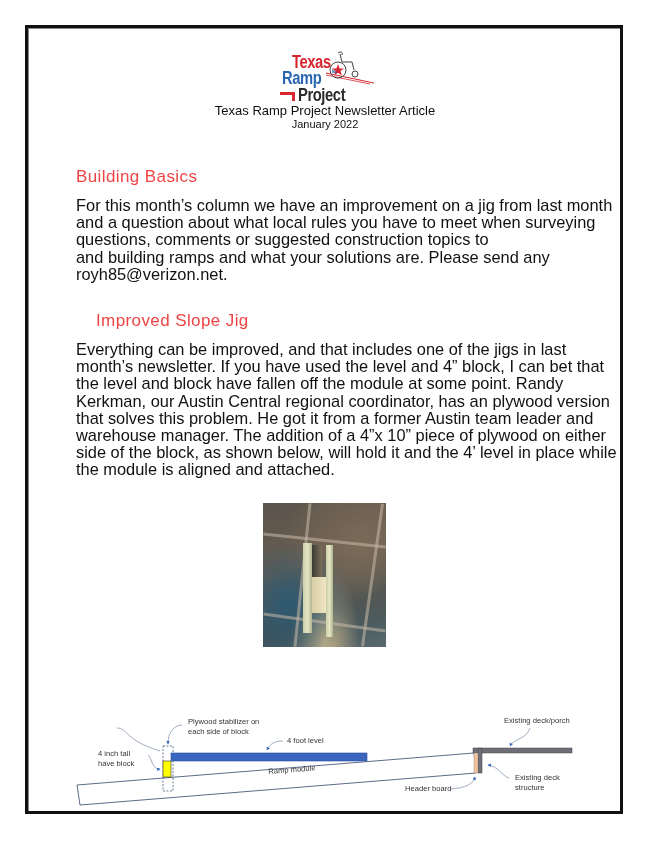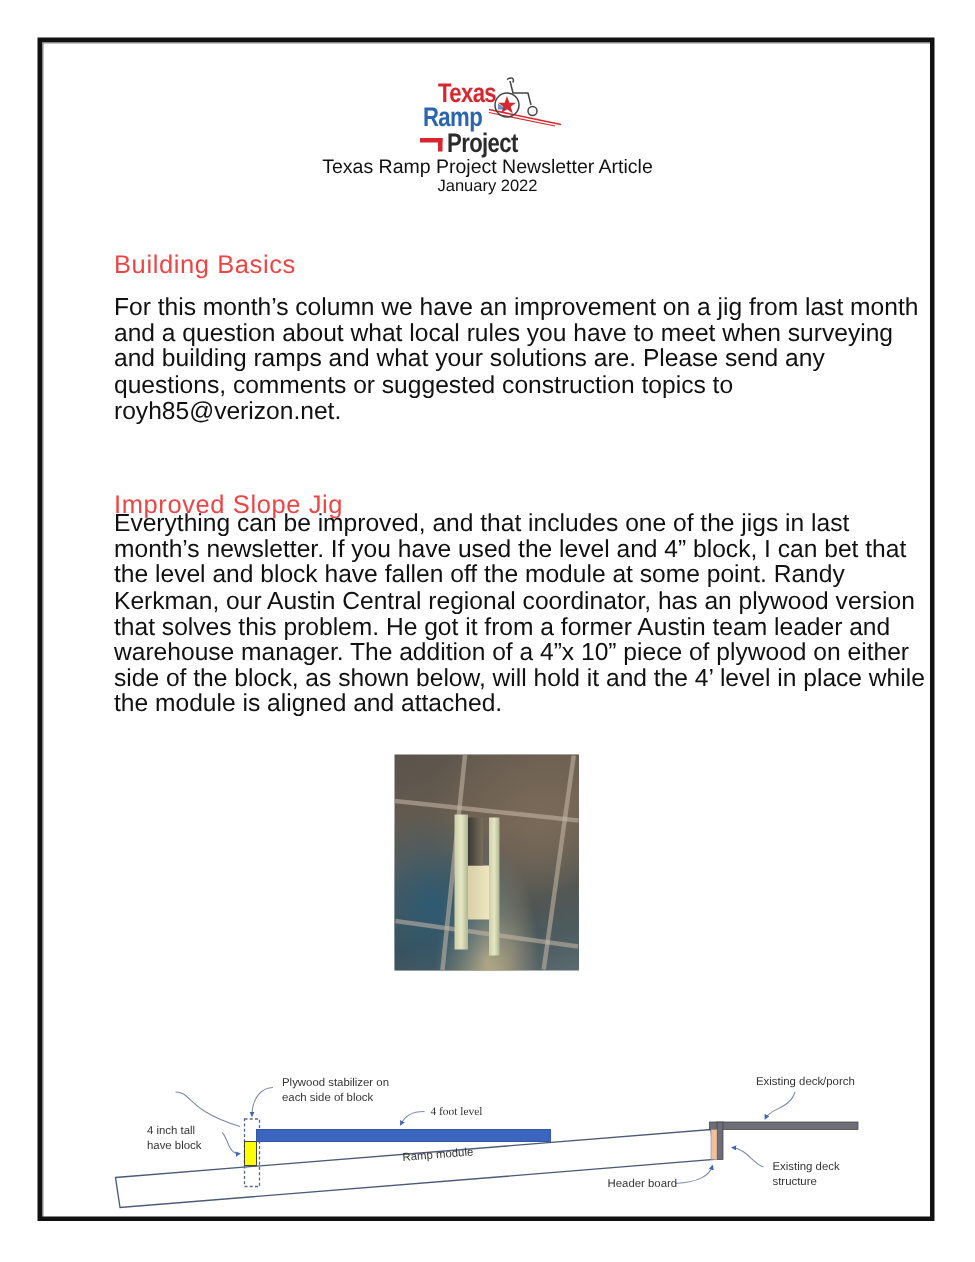--- a/index.html
+++ b/index.html
@@ -50,26 +50,26 @@
   </svg>
 </div>
 
 <div class="header-title">Texas Ramp Project Newsletter Article</div>
 <div class="header-date">January 2022</div>
 
 <div class="h2" style="top:167px;">Building Basics</div>
 <div class="para" style="top:197px;">
   <span class="line">For this month’s column we have an improvement on a jig from last month</span>
   <span class="line">and a question about what local rules you have to meet when surveying</span>
+  <span class="line">questions, comments or suggested construction topics to</span>
   <span class="line">and building ramps and what your solutions are. Please send any</span>
-  <span class="line">questions, comments or suggested construction topics to</span>
   <span class="line">royh85@verizon.net.</span>
 </div>
 
-<div class="h2" style="top:327px;">Improved Slope Jig</div>
+<div class="h2" style="top:311px;margin-left:20px;">Improved Slope Jig</div>
 <div class="para" style="top:341px;">
   <span class="line">Everything can be improved, and that includes one of the jigs in last</span>
   <span class="line">month’s newsletter. If you have used the level and 4” block, I can bet that</span>
   <span class="line">the level and block have fallen off the module at some point. Randy</span>
   <span class="line">Kerkman, our Austin Central regional coordinator, has an plywood version</span>
   <span class="line">that solves this problem. He got it from a former Austin team leader and</span>
   <span class="line">warehouse manager. The addition of a 4”x 10” piece of plywood on either</span>
   <span class="line">side of the block, as shown below, will hold it and the 4’ level in place while</span>
   <span class="line">the module is aligned and attached.</span>
 </div>
@@ -109,21 +109,21 @@
     <path d="M148,727 C152,730 152,742 160,741" fill="none" stroke="#7a8aa8" stroke-width="0.7" marker-end="url(#ah)"></path>
     <path d="M182,697 C176,697 168,702 168,716" fill="none" stroke="#7a8aa8" stroke-width="0.7" marker-end="url(#ah)"></path>
     <path d="M283,713 C274,713 270,716 267,722" fill="none" stroke="#7a8aa8" stroke-width="0.7" marker-end="url(#ah)"></path>
     <path d="M450,761 C466,760 473,756 475,749" fill="none" stroke="#7a8aa8" stroke-width="0.7" marker-end="url(#ah)"></path>
     <path d="M530,700 C526,712 514,710 510,718" fill="none" stroke="#7a8aa8" stroke-width="0.7" marker-end="url(#ah)"></path>
     <path d="M509,750 C502,748 498,738 488,737" fill="none" stroke="#7a8aa8" stroke-width="0.7" marker-end="url(#ah)"></path>
   </svg>
   <div class="dlabel" style="left:188px;top:29px;">
     <span>Plywood stabilizer on</span><br><span>each side of block</span>
   </div>
-  <div class="dlabel" style="left:287px;top:48px;font-family:Liberation Serif, serif;">4 foot level</div>
+  <div class="dlabel" style="left:287px;top:48px;">4 foot level</div>
   <div class="dlabel" style="left:98px;top:61px;">
     <span>4 inch tall</span><br><span>have block</span>
   </div>
   <div class="dlabel" style="left:268px;top:79px;transform:rotate(-4.5deg);transform-origin:left top;">Ramp module</div>
   <div class="dlabel" style="left:405px;top:96px;">Header board</div>
   <div class="dlabel" style="left:504px;top:28px;">Existing deck/porch</div>
   <div class="dlabel" style="left:515px;top:85px;">
     <span>Existing deck</span><br><span>structure</span>
   </div>
 </div>

